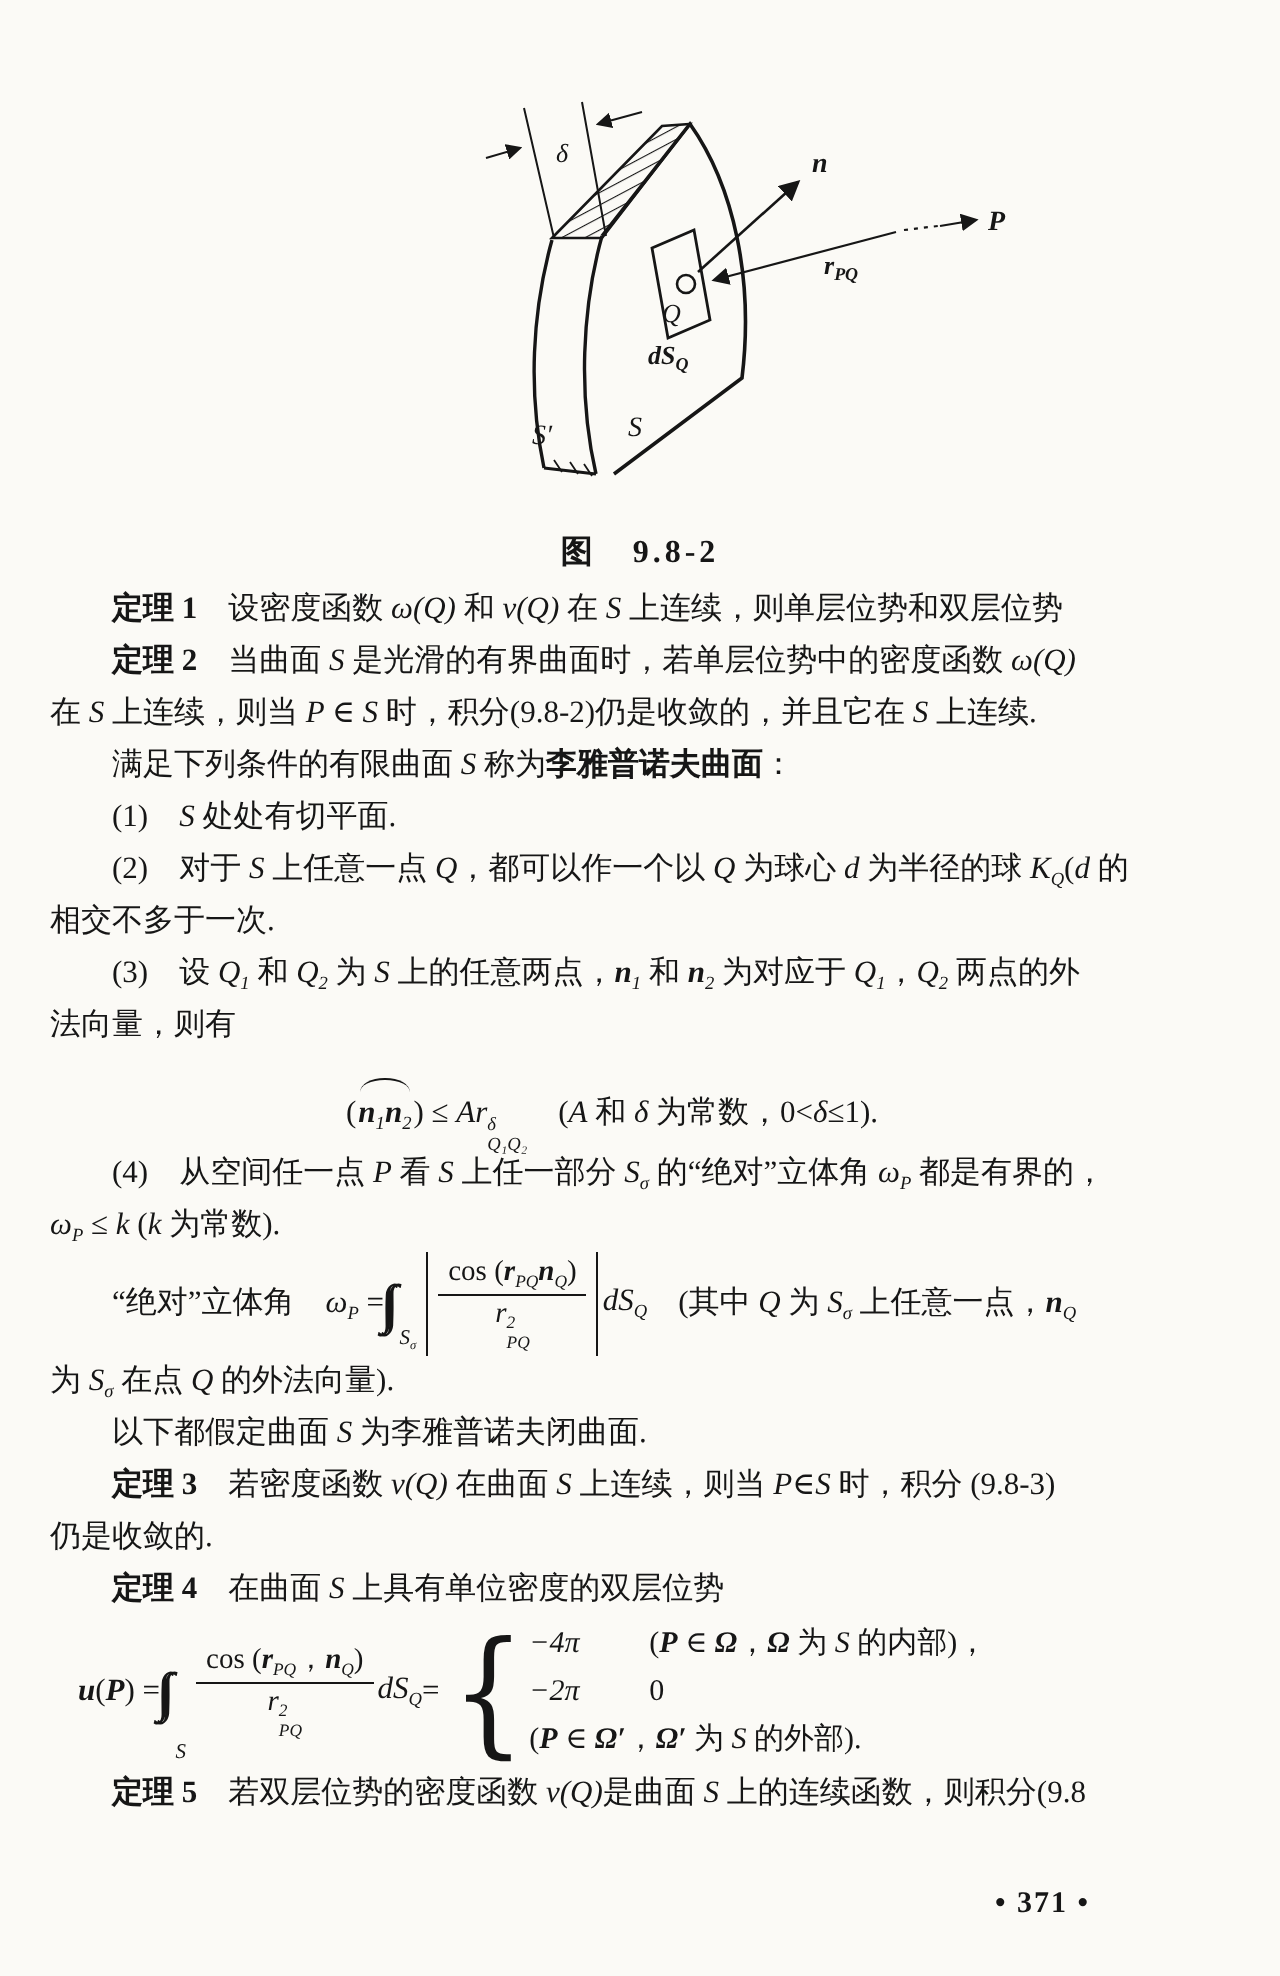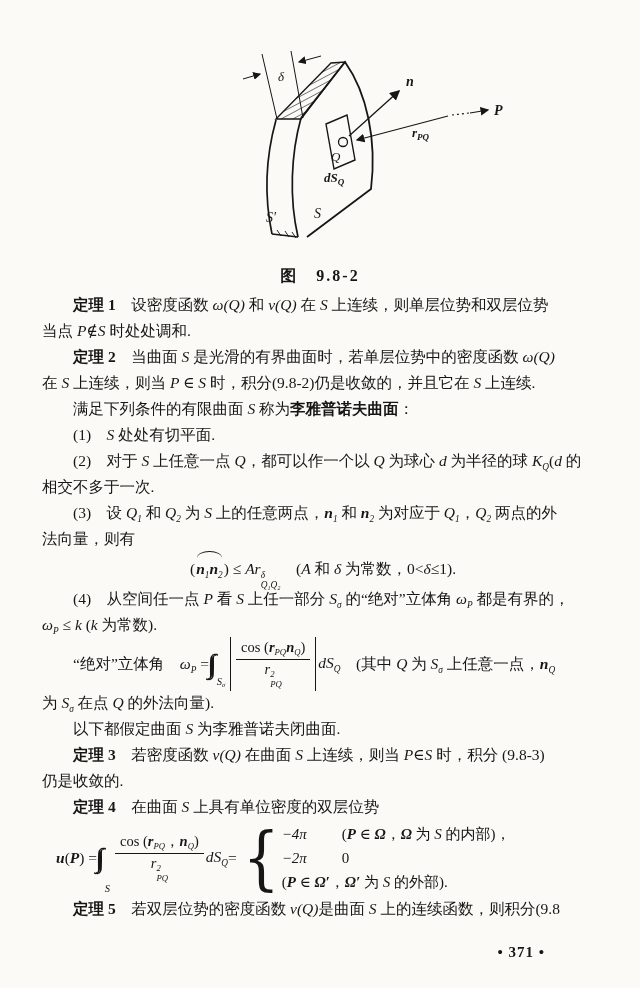--- a/index.html
+++ b/index.html
@@ -12,33 +12,33 @@
   }
   .page{position:relative;width:640px;height:988px;background:#fbfaf6;}
   
   .fig-wrap{position:absolute;top:0;left:0;width:640px;height:288px;}
   .fig-caption{
     position:absolute;top:266px;left:0;width:640px;
     text-align:center;font-size:16px;font-weight:700;letter-spacing:2px;
   }
   svg text{font-family:"Liberation Serif","DejaVu Serif",serif;fill:#161616;}
   
-  .textblock{position:absolute;top:292px;left:42px;width:560px;}
+  .textblock{position:absolute;top:292px;left:25px;width:560px;}
   .ln{height:26px;line-height:26px;font-size:15.5px;white-space:nowrap;}
   .ind{padding-left:31px;}
   .sg-b{font-weight:700;}
   .sg-i{font-style:italic;}
   .sg-bi{font-style:italic;font-weight:700;}
   .sg-sub{font-size:0.6em;font-style:italic;vertical-align:-0.38em;}
   
   .stack{display:inline-flex;flex-direction:column;font-size:0.6em;line-height:1.05;vertical-align:-0.45em;text-align:left;}
   .stack .up{font-style:italic;}
   .stack .dn{font-style:italic;text-align:center;}
   
-  .disp-f1{height:34px;line-height:34px;font-size:15.5px;padding-left:148px;white-space:nowrap;}
+  .disp-f1{height:34px;line-height:34px;font-size:15.5px;padding-left:148px;white-space:nowrap;margin-top:14px;}
   .hat{position:relative;display:inline-block;padding:0 1px;}
   .hatbar{position:absolute;top:-1px;left:2px;right:2px;height:6px;
     border-top:1.5px solid #161616;border-radius:50% 50% 0 0 / 100% 100% 0 0;}
   
   .frow{display:flex;align-items:center;font-size:15.5px;white-space:nowrap;}
   .f2row{height:52px;}
   .iint{font-size:27px;letter-spacing:-0.34em;padding-right:0.36em;font-style:italic;line-height:1;}
   .iint-lim{font-size:10.5px;align-self:flex-end;margin:0 3px 2px -2px;font-style:italic;}
   .frac{display:inline-flex;flex-direction:column;text-align:center;font-size:14.5px;line-height:1.15;margin:0 2px;}
   .frac .num{padding:0 5px 1px 5px;border-bottom:1.4px solid #161616;text-align:right;}
@@ -104,21 +104,20 @@
       <text x="494" y="115" font-size="14" font-style="italic" font-weight="bold">P</text>
 
       <text x="266" y="222" font-size="14" font-style="italic">S′</text>
       <text x="314" y="218" font-size="14" font-style="italic">S</text>
     </svg>
     <div class="fig-caption">图　9.8-2</div>
   </div>
 
   <div class="textblock">
     <div class="ln ind"><span class="sg-b">定理 1</span><span>　设密度函数 </span><span class="sg-i">ω(Q)</span><span> 和 </span><span class="sg-i">ν(Q)</span><span> 在 </span><span class="sg-i">S</span><span> 上连续，则单层位势和双层位势</span></div>
-    <div class="ln"><span>当点 </span><span class="sg-i">P∉S</span><span> 时处处调和.</span></div>
     <div class="ln ind"><span class="sg-b">定理 2</span><span>　当曲面 </span><span class="sg-i">S</span><span> 是光滑的有界曲面时，若单层位势中的密度函数 </span><span class="sg-i">ω(Q)</span></div>
     <div class="ln"><span>在 </span><span class="sg-i">S</span><span> 上连续，则当 </span><span class="sg-i">P ∈ S</span><span> 时，积分(9.8-2)仍是收敛的，并且它在 </span><span class="sg-i">S</span><span> 上连续.</span></div>
     <div class="ln ind"><span>满足下列条件的有限曲面 </span><span class="sg-i">S</span><span> 称为</span><span class="sg-b">李雅普诺夫曲面</span><span>：</span></div>
     <div class="ln ind"><span>(1)　</span><span class="sg-i">S</span><span> 处处有切平面.</span></div>
     <div class="ln ind"><span>(2)　对于 </span><span class="sg-i">S</span><span> 上任意一点 </span><span class="sg-i">Q</span><span>，都可以作一个以 </span><span class="sg-i">Q</span><span> 为球心 </span><span class="sg-i">d</span><span> 为半径的球 </span><span class="sg-i">K</span><span class="sg-sub">Q</span><span>(</span><span class="sg-i">d</span><span> 的</span></div>
     <div class="ln"><span>相交不多于一次.</span></div>
     <div class="ln ind"><span>(3)　设 </span><span class="sg-i">Q</span><span class="sg-sub">1</span><span> 和 </span><span class="sg-i">Q</span><span class="sg-sub">2</span><span> 为 </span><span class="sg-i">S</span><span> 上的任意两点，</span><span class="sg-bi">n</span><span class="sg-sub">1</span><span> 和 </span><span class="sg-bi">n</span><span class="sg-sub">2</span><span> 为对应于 </span><span class="sg-i">Q</span><span class="sg-sub">1</span><span>，</span><span class="sg-i">Q</span><span class="sg-sub">2</span><span> 两点的外</span></div>
     <div class="ln"><span>法向量，则有</span></div>
 
     <div class="disp-f1">

